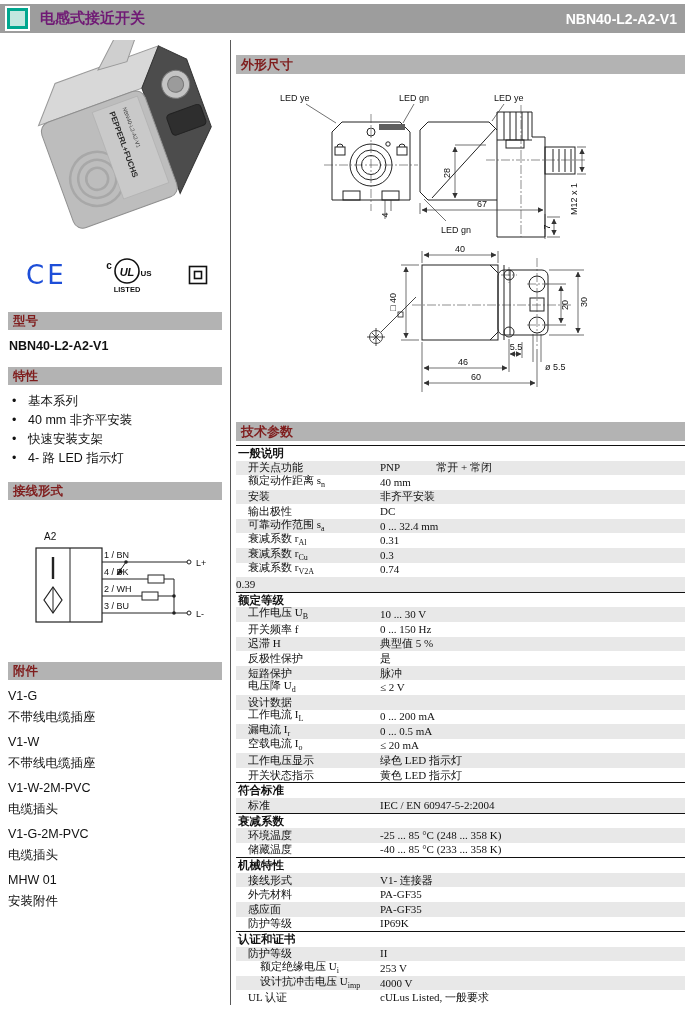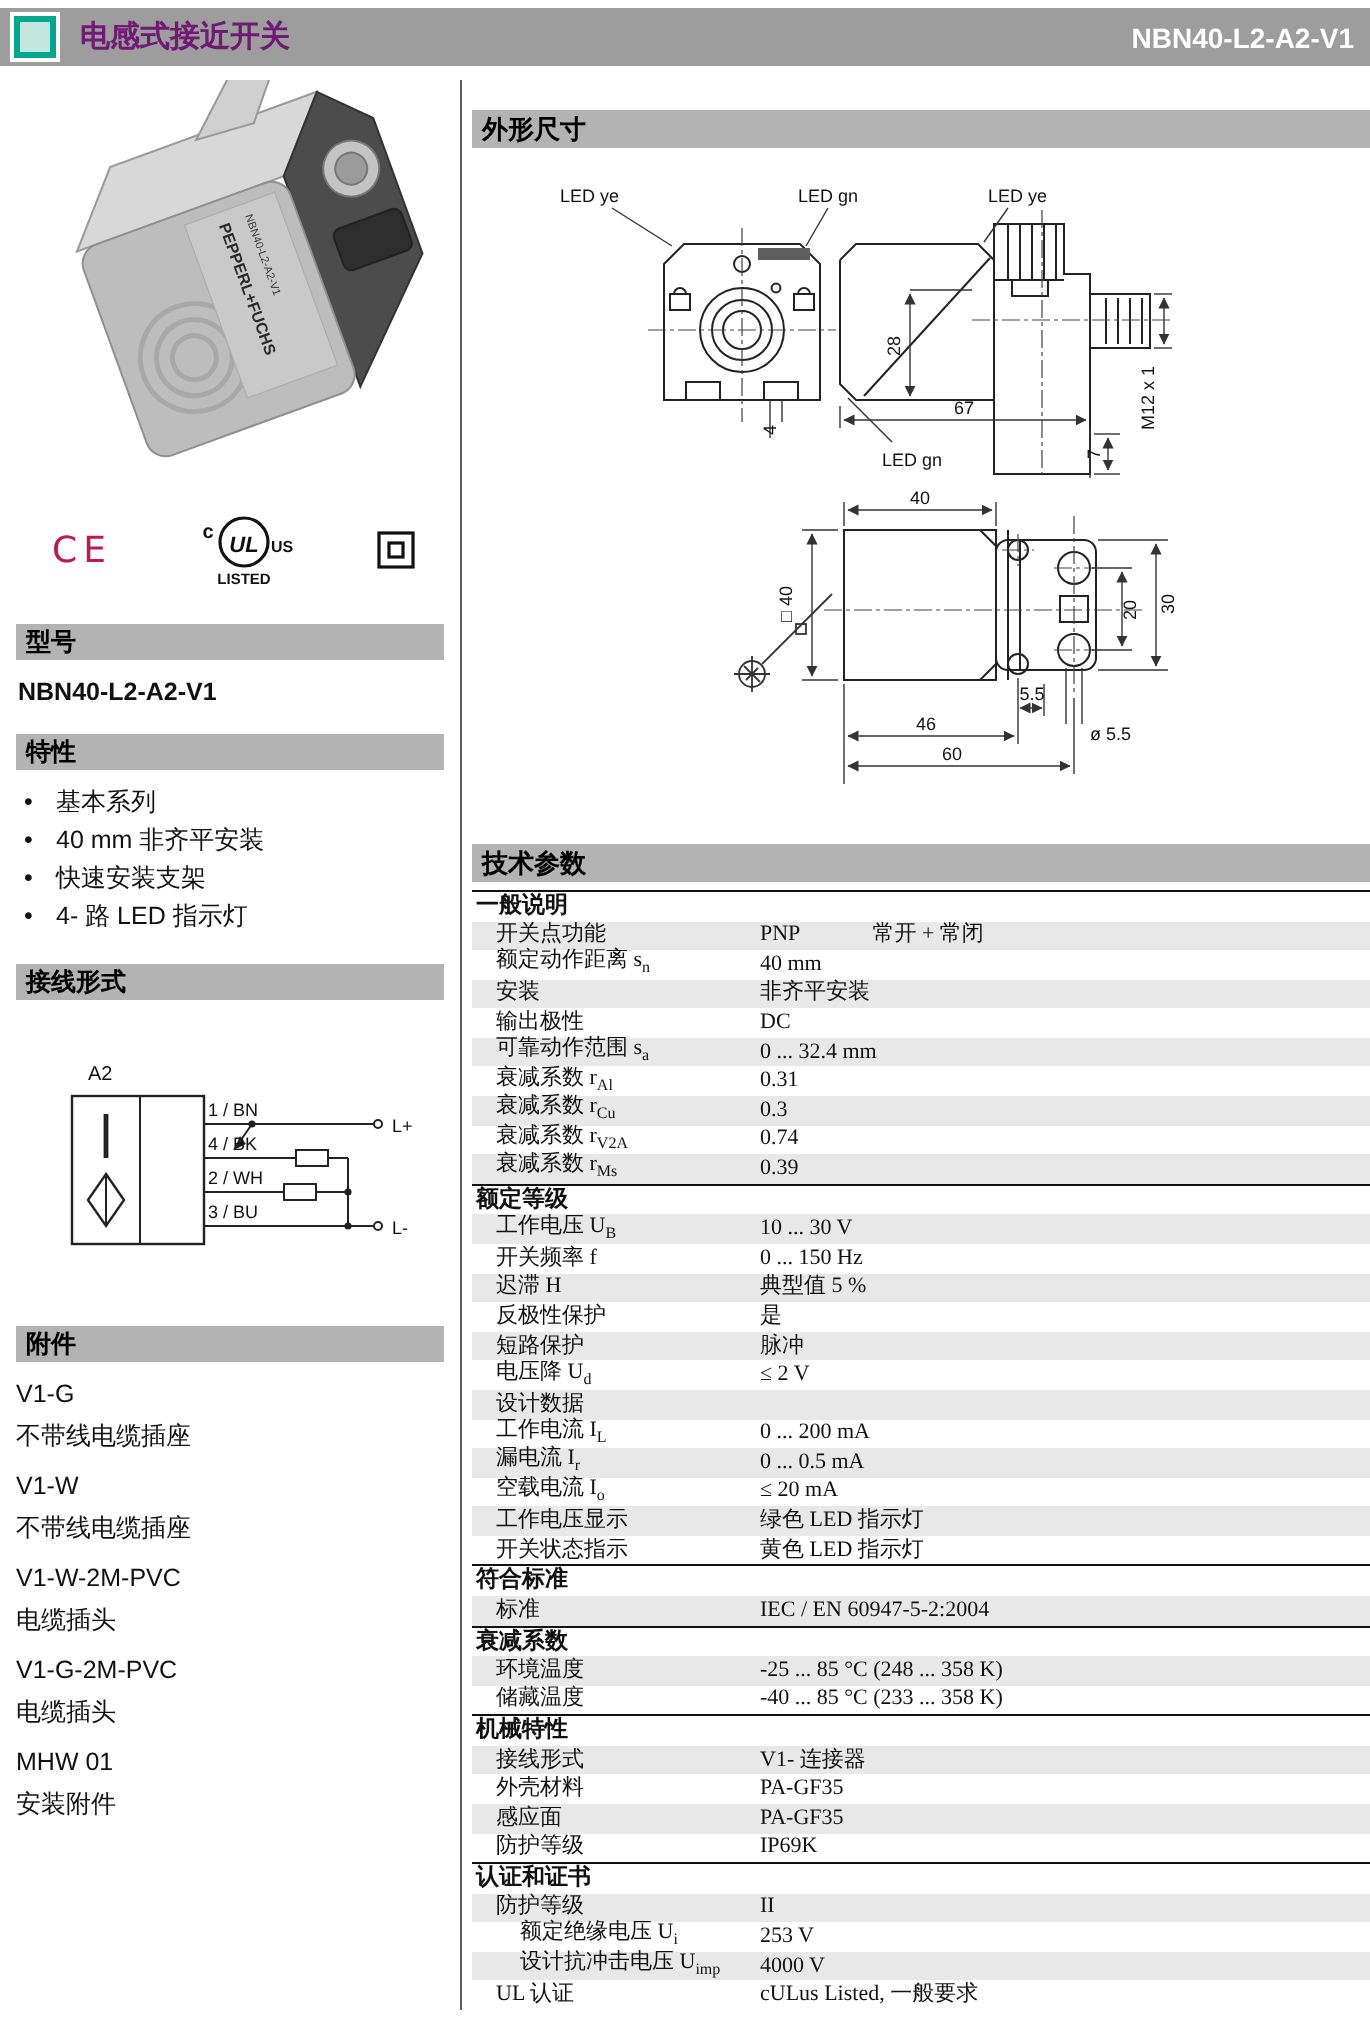--- a/index.html
+++ b/index.html
@@ -11,23 +11,23 @@
   .cat-icon{width:25px;height:25px;background:#fff;margin-left:5px;display:flex;align-items:center;justify-content:center;}
   .cat-icon-inner{width:15px;height:15px;background:#c3e7df;border:3px solid #00a78f;}
   .hdr-title{color:#701a75;font-weight:bold;font-size:15px;margin-left:10px;}
   .hdr-part{color:#fff;font-weight:bold;font-size:14px;margin-left:auto;margin-right:8px;}
   
   .v-divider{position:absolute;left:230px;top:40px;width:1px;height:965px;background:#5a5a5a;}
   
   .left-col{position:absolute;left:8px;top:40px;width:214px;}
   .photo-box{width:214px;height:212px;position:relative;}
   .certs{height:46px;display:flex;align-items:center;justify-content:space-between;padding:0 14px 0 18px;}
-  .ce-mark{font-size:18px;letter-spacing:3px;color:#be185d;font-family:"DejaVu Sans",sans-serif;text-align:right;}
+  .ce-mark{font-size:26px;letter-spacing:3px;color:#1d4ed8;font-family:"DejaVu Sans",sans-serif;text-align:right;}
   .section-bar{background:#b3b3b3;font-weight:bold;font-size:12.5px;height:16px;line-height:16px;
-               padding:1px 5px;color:#000000;}
+               padding:1px 5px;color:#7f1d1d;}
   .model-text{font-weight:bold;font-size:12.5px;margin:9px 0 14px 1px;}
   .bar-model{margin-top:14px;}
   .features-list{list-style:none;margin:7px 0 14px 0;padding:0;font-size:12.5px;}
   .features-list li{padding-left:20px;position:relative;line-height:19px;}
   .features-list li:before{content:"•";position:absolute;left:4px;}
   .wiring-wrap{margin:24px 0 22px 0;}
   .acc-name{font-weight:normal;font-size:12.5px;margin-top:9px;}
   .acc-desc{font-size:12.5px;margin-top:6px;}
   
   .right-col{position:absolute;left:236px;top:55px;width:449px;}
@@ -351,21 +351,20 @@
         </div>
         <div class="t-row stripe">
           <span class="t-label">衰减系数 r<sub>Cu</sub></span>
           <span class="t-value">0.3</span>
         </div>
         <div class="t-row">
           <span class="t-label">衰减系数 r<sub>V2A</sub></span>
           <span class="t-value">0.74</span>
         </div>
         <div class="t-row stripe">
-          <span class="t-label">衰减系数 r<sub>Ms</sub></span>
           <span class="t-value">0.39</span>
         </div>
         <div class="t-subheader">额定等级</div>
         <div class="t-row stripe">
           <span class="t-label">工作电压  U<sub>B</sub></span>
           <span class="t-value">10 ... 30 V</span>
         </div>
         <div class="t-row">
           <span class="t-label">开关频率 f</span>
           <span class="t-value">0 ... 150 Hz</span>

